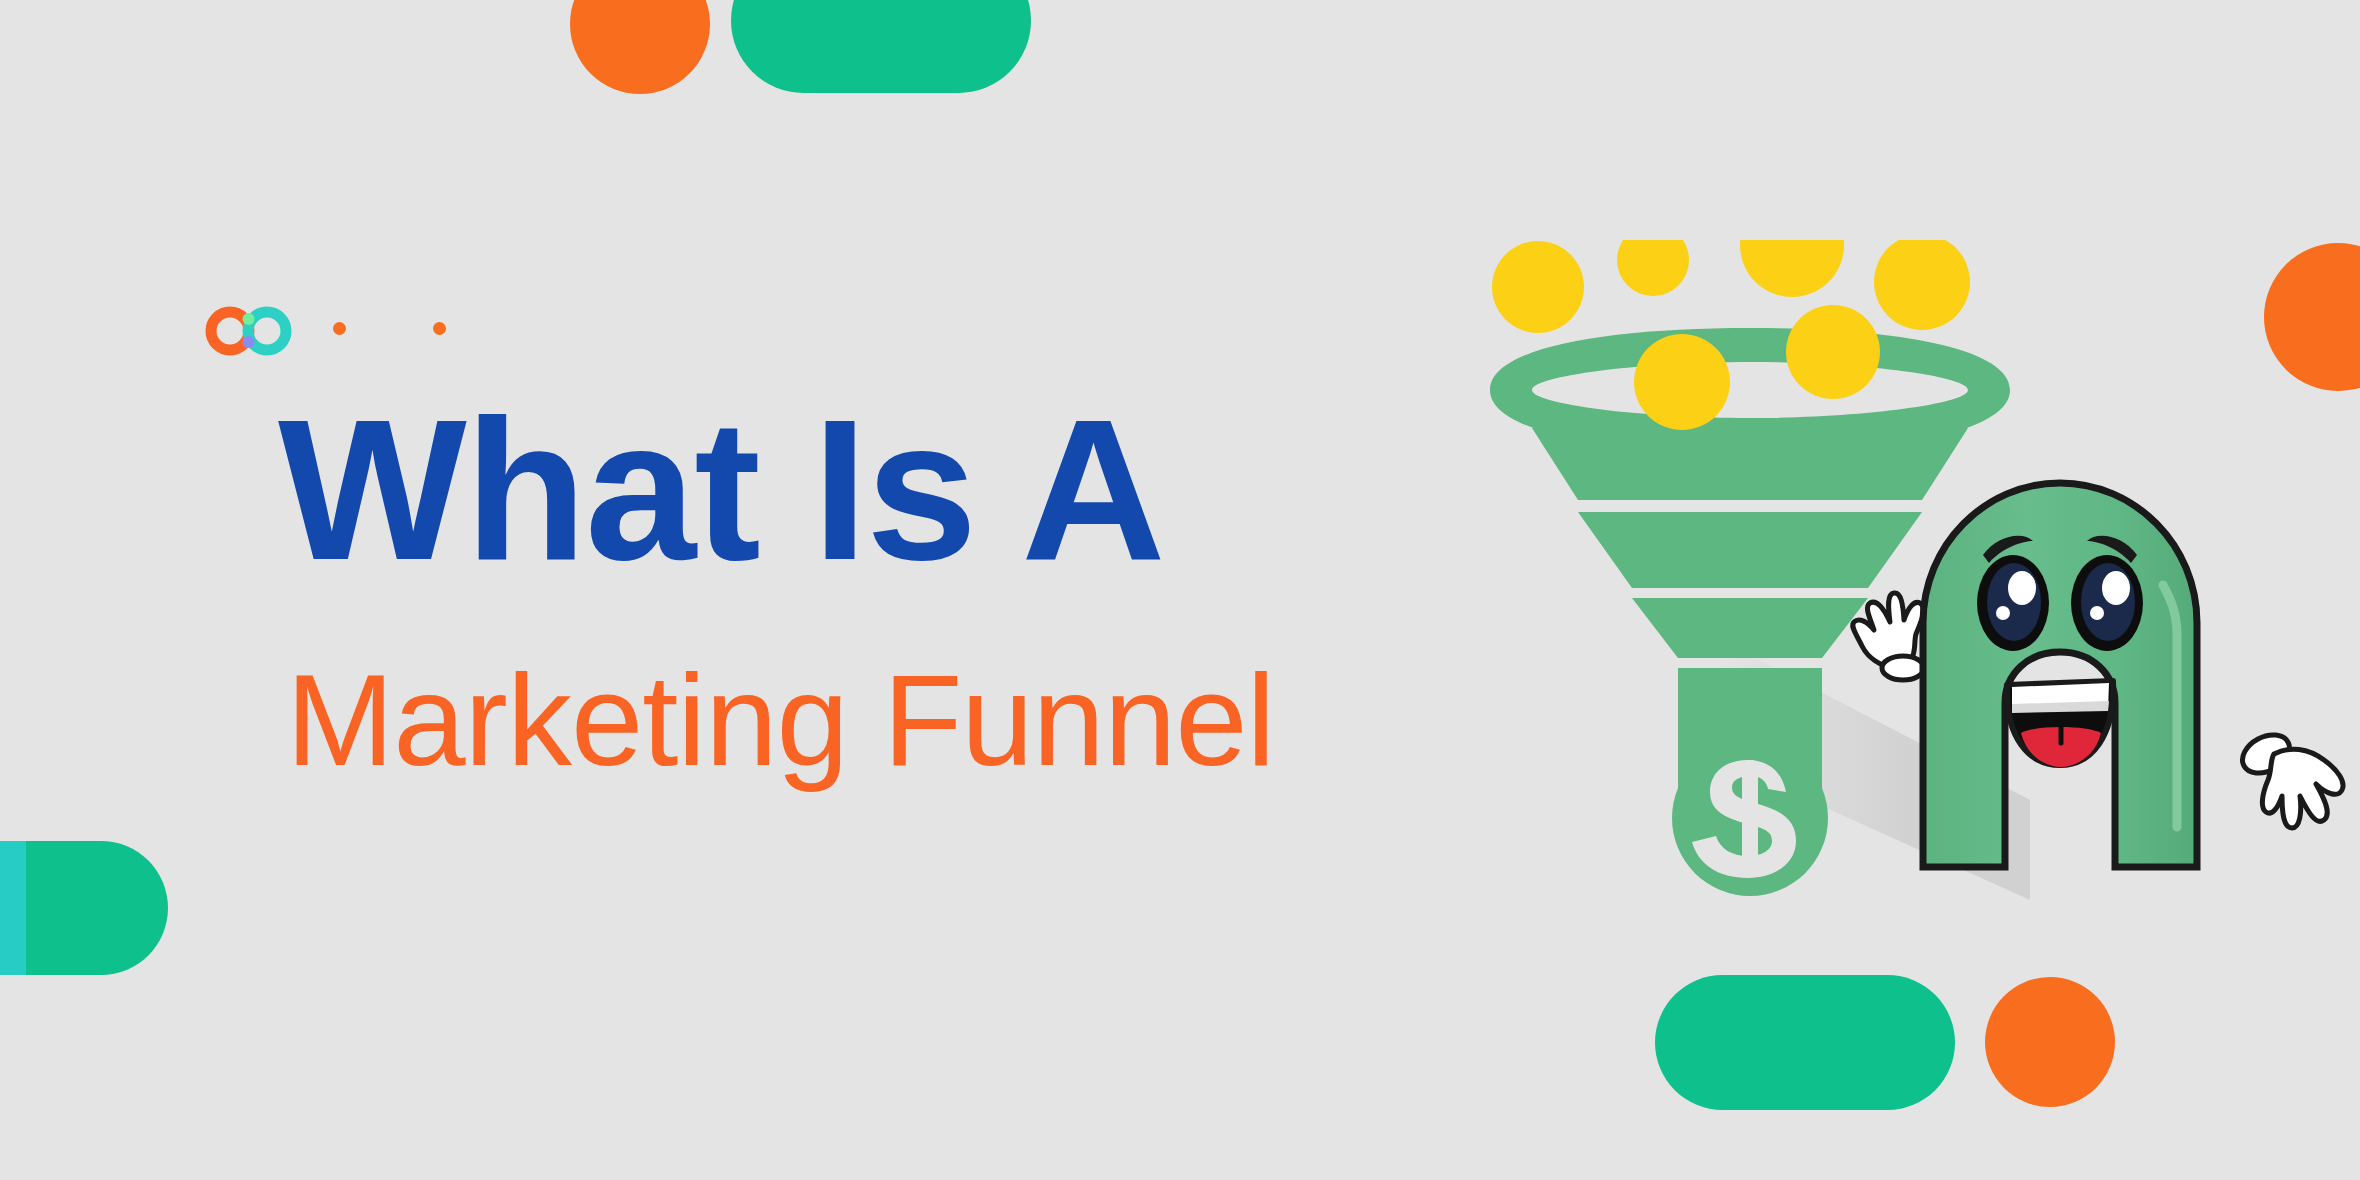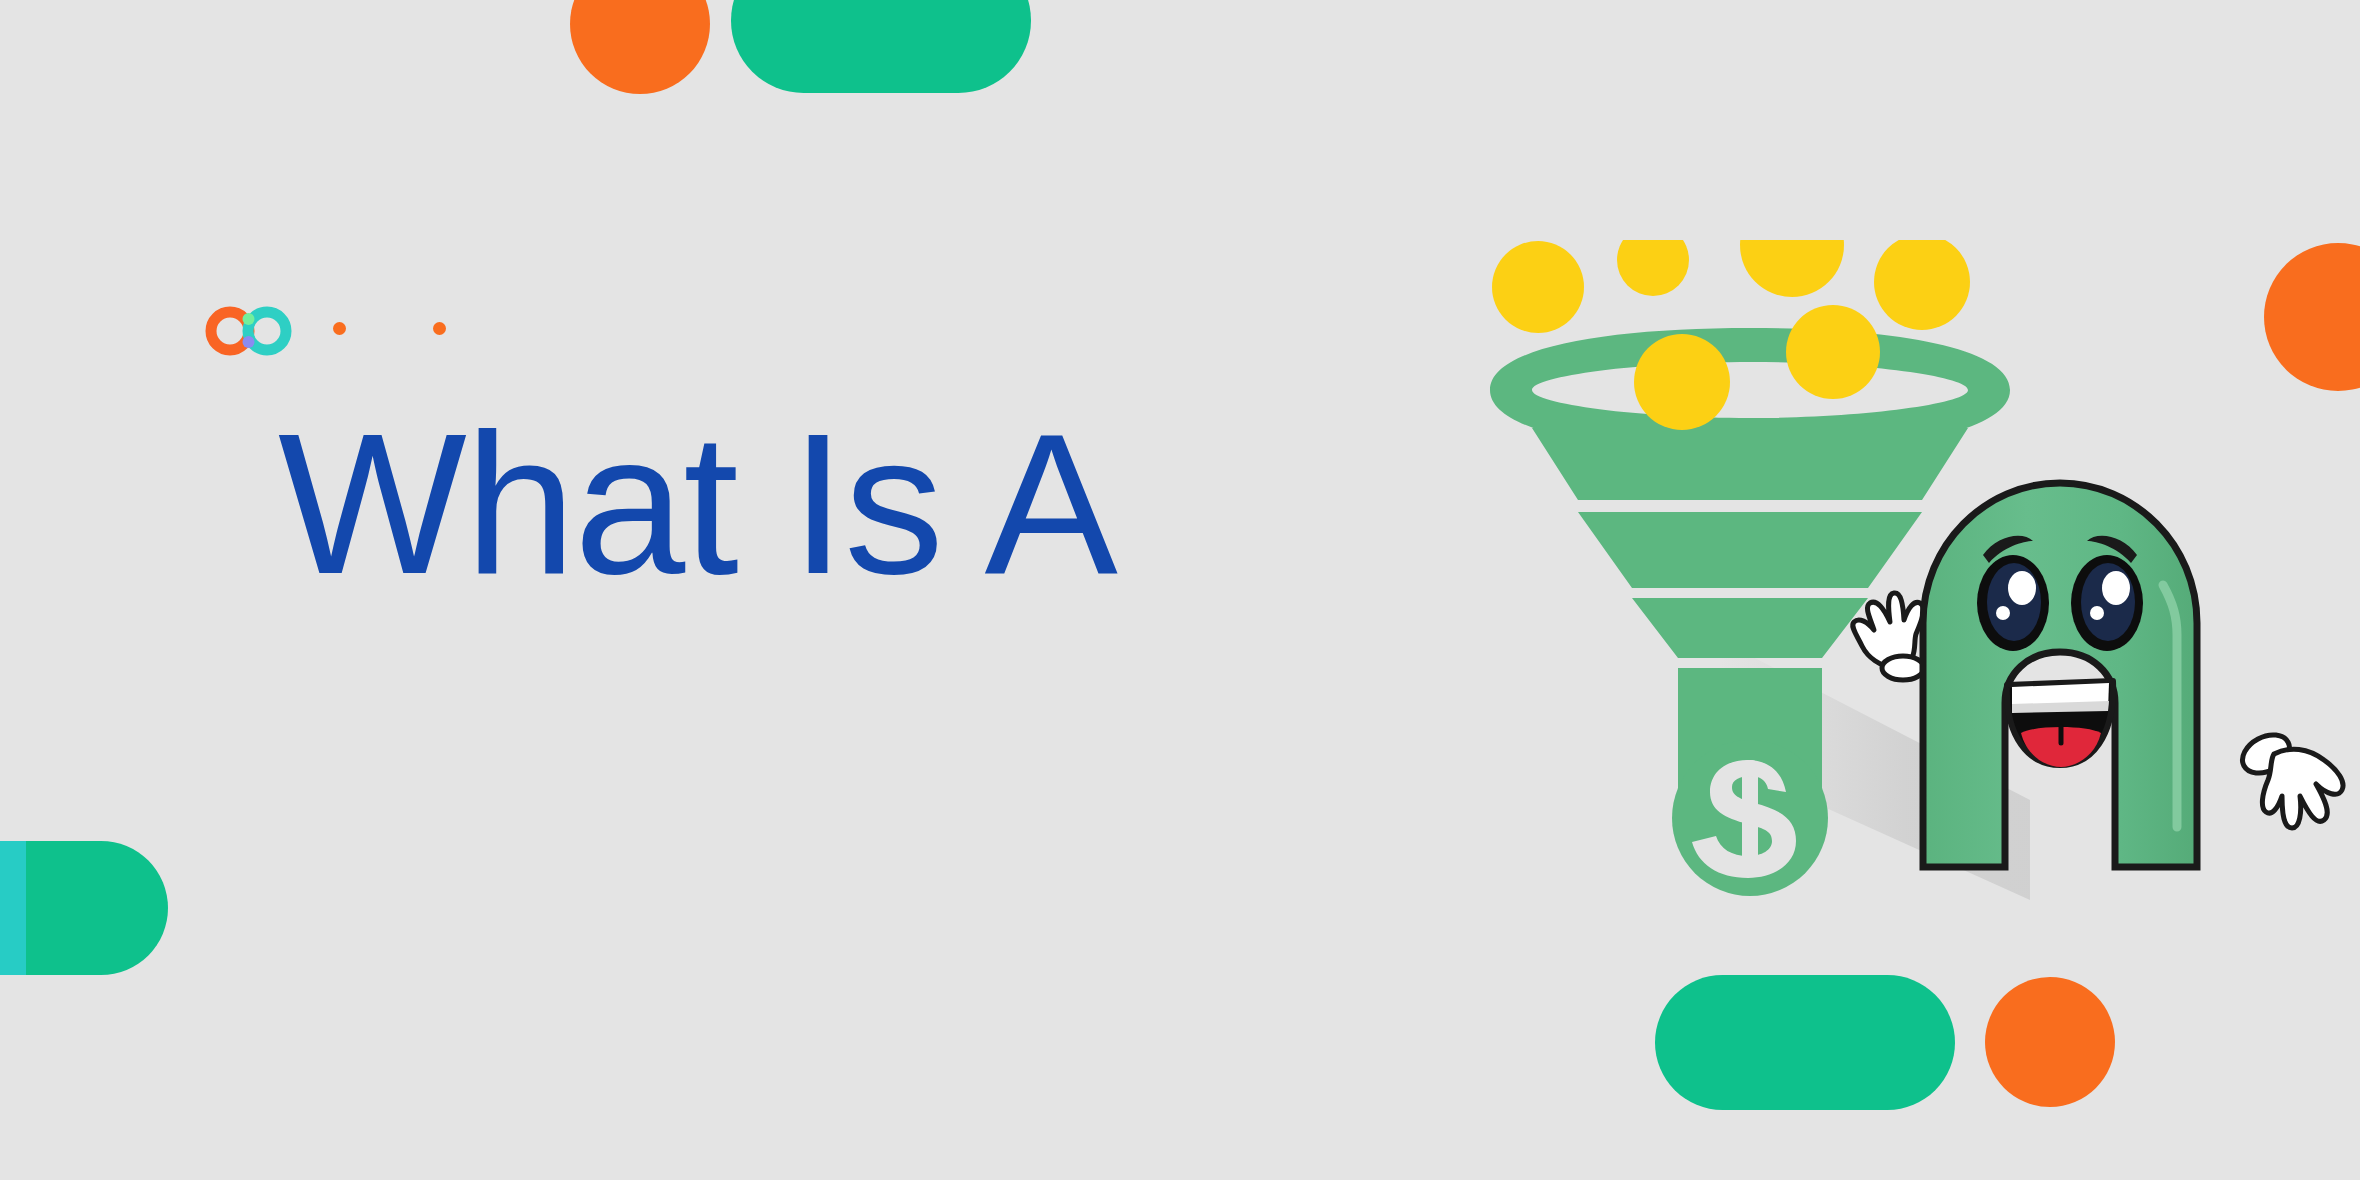--- a/index.html
+++ b/index.html
@@ -46,23 +46,23 @@
   }
 
   
   #logo{position:absolute; left:205px; top:305px; width:90px; height:52px;}
   #logo-dot-1{position:absolute; left:333px; top:322px; width:13px;height:13px;border-radius:50%;background:#f96d1e;}
   #logo-dot-2{position:absolute; left:433px; top:322px; width:13px;height:13px;border-radius:50%;background:#f96d1e;}
 
   
   #headline{
     position:absolute;
-    left:278px; top:404px;
+    left:278px; top:390px;
     font-size:200px;
-    font-weight:400;
+    font-weight:700;
     letter-spacing:-2px;
     line-height:1;
     color:#1348ad;
     white-space:nowrap;
   }
   #subheadline{
     position:absolute;
     left:286px; top:655px;
     font-size:130px;
     font-weight:400;
@@ -101,20 +101,21 @@
       <circle cx="25" cy="26" r="19" fill="none" stroke="#f96424" stroke-width="11"></circle>
       <circle cx="62" cy="26" r="19" fill="none" stroke="#2ecfc4" stroke-width="11"></circle>
       <circle cx="43.5" cy="14" r="6" fill="#72ef9c"></circle>
       <circle cx="43.5" cy="37" r="6" fill="#8b8bf0"></circle>
     </svg>
   </div>
   <div id="logo-dot-1"></div>
   <div id="logo-dot-2"></div>
 
   <div id="headline">What Is A</div>
+  <div id="subheadline">Marketing Funnel</div>
 
   <div id="illustration">
 
     <svg id="funnel-svg" width="560" height="660" viewBox="0 0 560 660">
 
       <defs>
         <linearGradient id="shadowGrad" x1="0" y1="0" x2="1" y2="0">
           <stop offset="0%" stop-color="#bfbfbf" stop-opacity="0"></stop>
           <stop offset="60%" stop-color="#bdbdbd" stop-opacity="0.85"></stop>
           <stop offset="100%" stop-color="#bdbdbd" stop-opacity="0.9"></stop>

